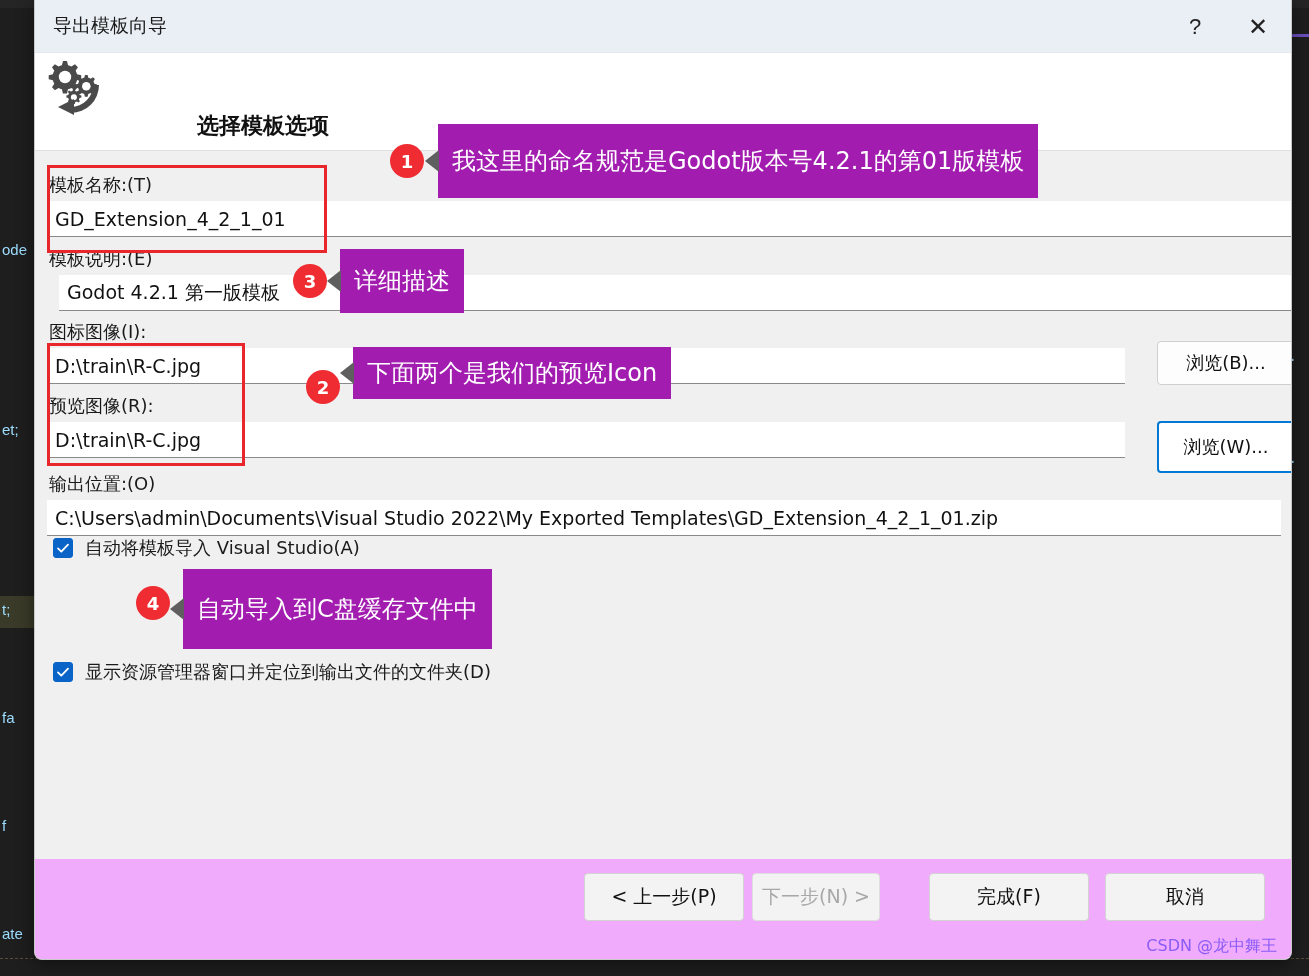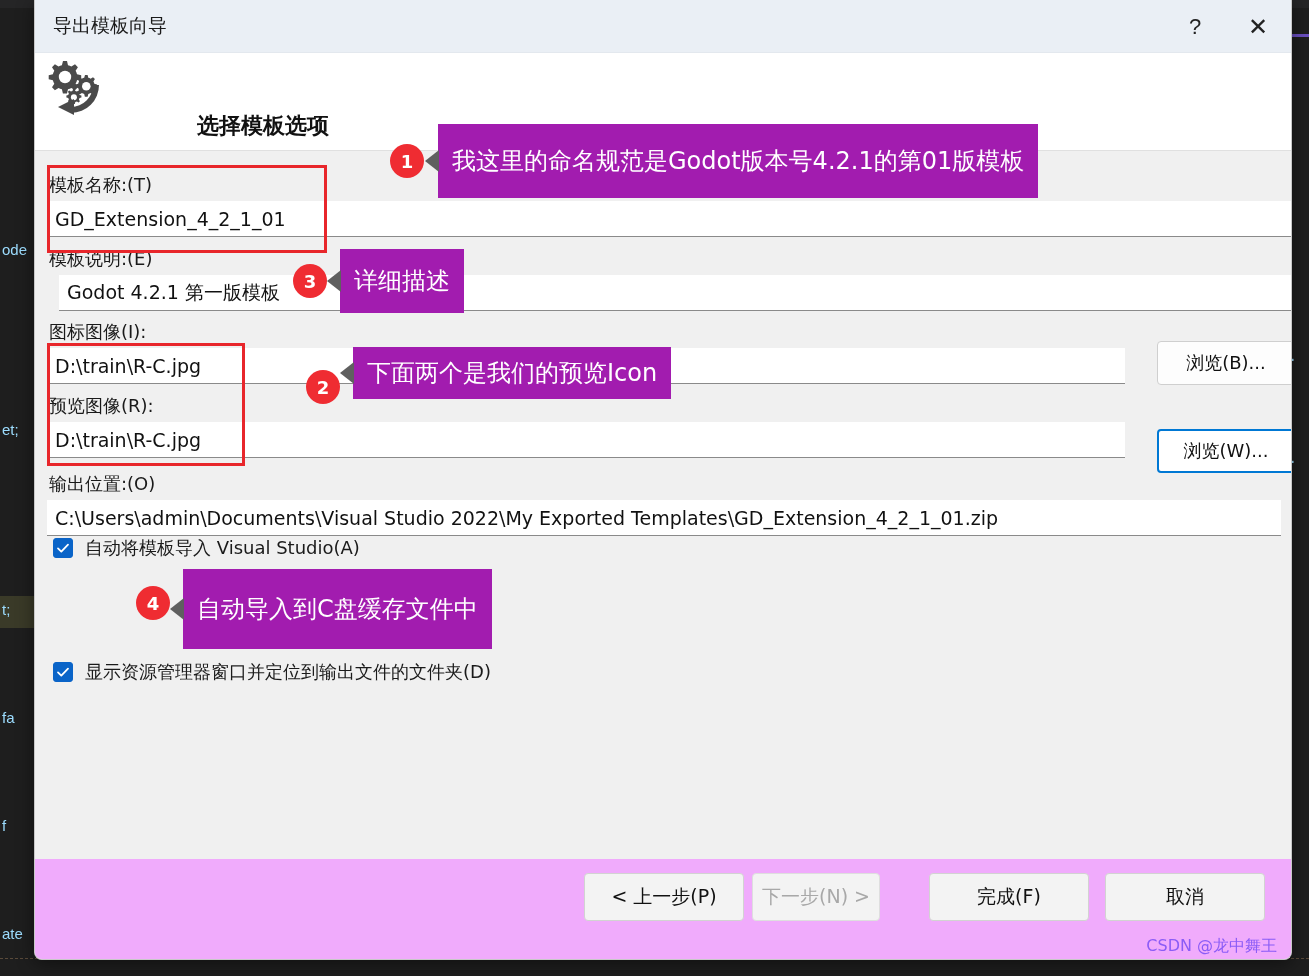--- a/index.html
+++ b/index.html
@@ -269,21 +269,21 @@
 
     <div class="field-label" style="left:14px; top:96px;">模板说明:(E)</div>
     <div class="text-input" style="left:12px; top:124px; width:1234px; height:36px;margin-left:12px;">Godot 4.2.1 第一版模板</div>
 
     <div class="field-label" style="left:14px; top:169px;">图标图像(I):</div>
     <div class="text-input" style="left:12px; top:197px; width:1078px; height:36px;">D:\train\R-C.jpg</div>
     <div class="browse-btn" style="left:1122px; top:190px; width:138px; height:44px;">浏览(B)...</div>
 
     <div class="field-label" style="left:14px; top:243px;">预览图像(R):</div>
     <div class="text-input" style="left:12px; top:271px; width:1078px; height:36px;">D:\train\R-C.jpg</div>
-    <div class="browse-btn focused" style="left:1122px; top:278px; width:138px; height:44px;text-align:right;">浏览(W)...</div>
+    <div class="browse-btn focused" style="left:1122px; top:270px; width:138px; height:52px;text-align:right;">浏览(W)...</div>
 
     <div class="field-label" style="left:14px; top:321px;">输出位置:(O)</div>
     <div class="text-input" style="left:12px; top:349px; width:1234px; height:36px;">C:\Users\admin\Documents\Visual Studio 2022\My Exported Templates\GD_Extension_4_2_1_01.zip</div>
 
     <div class="checkrow" style="left:18px; top:385px;">
       <div class="cbox">
         <svg viewBox="0 0 14 14">
             <path d="M2 7.4 L5.3 10.6 L12 3.6" stroke="#ffffff" stroke-width="1.8" fill="none" stroke-linecap="round" stroke-linejoin="round"></path>
           </svg>
       </div>

